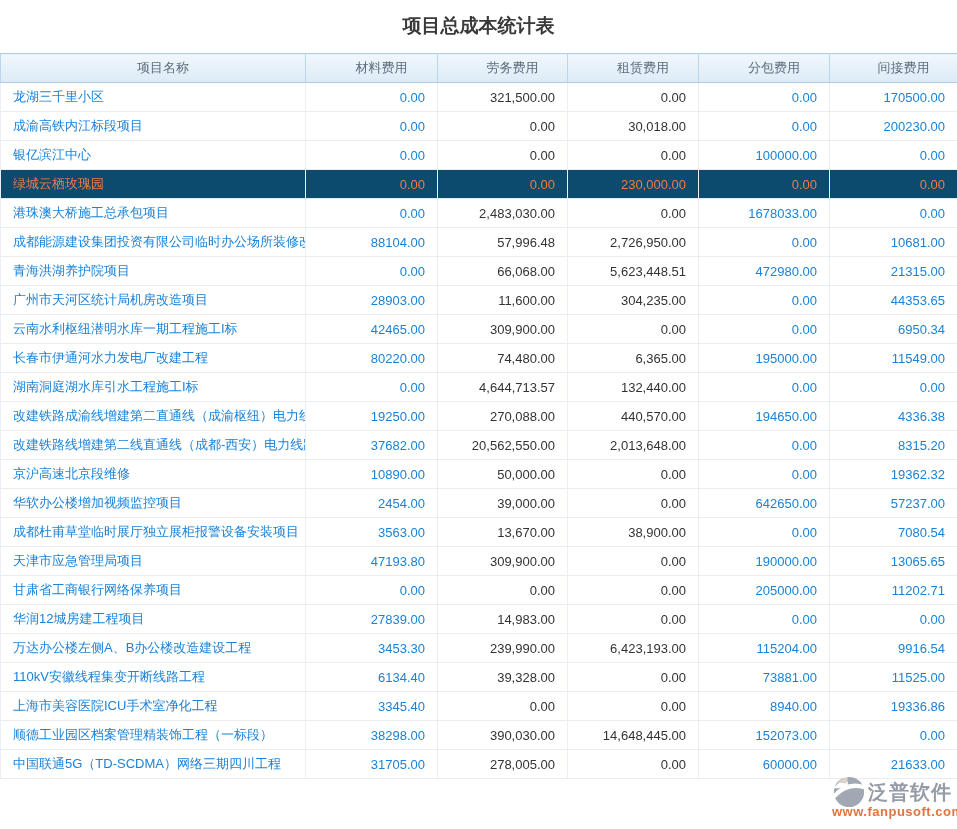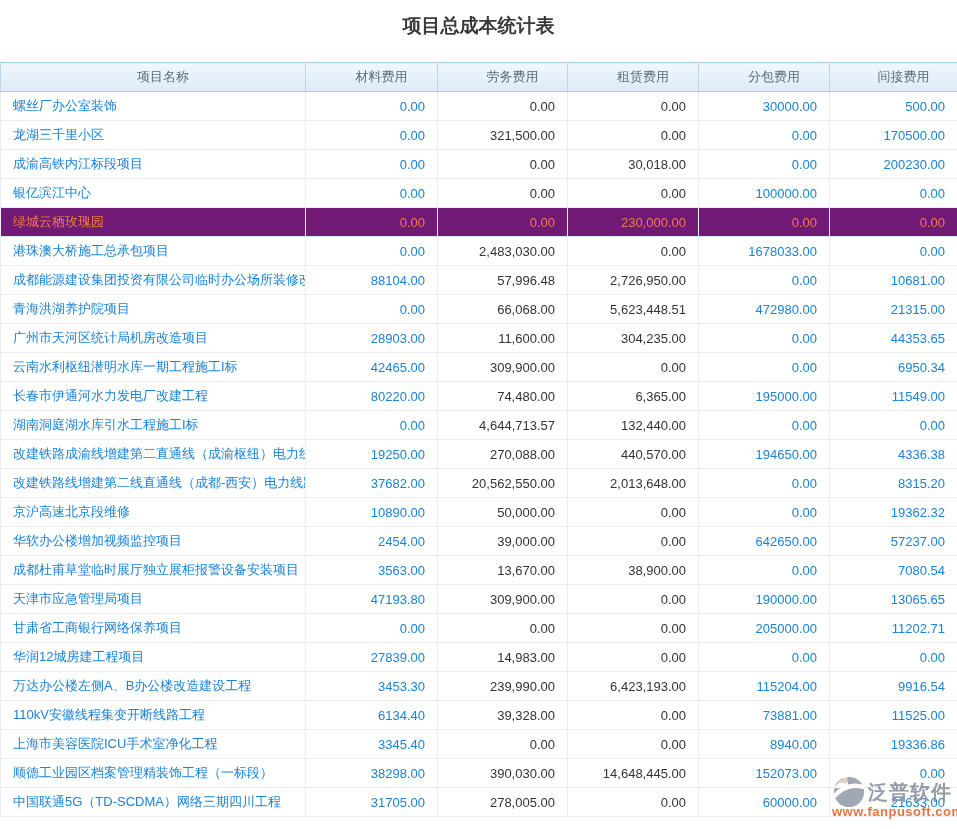--- a/index.html
+++ b/index.html
@@ -1,21 +1,21 @@
 <!DOCTYPE html>
 <html><head>
 <meta charset="utf-8">
 <style>
   * { margin:0; padding:0; box-sizing:border-box; }
   html,body { width:957px; height:829px; background:#fff; overflow:hidden;
               font-family:"Liberation Sans","DejaVu Sans",sans-serif; }
   body { position:relative; }
 
   .page-title { text-align:center; font-size:19px; font-weight:bold; color:#3a3a3a;
-                padding-top:13px; height:62px; }
+                padding-top:13px; height:53px; }
 
   table.cost-table { width:957px; border-collapse:collapse; table-layout:fixed; }
 
   thead th {
     height:29px; font-size:13px; font-weight:normal; color:#5d6d7e; text-align:center;
     background:linear-gradient(#f1f7fc, #ddebf6);
     border-top:1px solid #a9cfeb; border-bottom:1px solid #a9cfeb;
     border-right:1px solid #b9d6ee; border-left:1px solid #b9d6ee;
     white-space:nowrap; overflow:hidden;padding-left:20px;
   }
@@ -23,21 +23,21 @@
   tbody td {
     height:29px; font-size:13px; padding:0 12px; white-space:nowrap; overflow:hidden;
     border-bottom:1px solid #e8edf2; border-right:1px solid #e9eff5; border-left:1px solid #e9eff5;
     background:#fff;
   }
   td.name  { text-align:left;  color:#1a82d9; }
   td.num   { text-align:right; }
   td.blue  { color:#1a82d9; }
   td.black { color:#333333; }
 
-  tr.highlight td { background:#701a75; color:#ef7c45 !important;
+  tr.highlight td { background:#0c4a6e; color:#ef7c45 !important;
                     border-bottom-color:#dceaf3; }
 
   .watermark { position:absolute; right:3px; bottom:10px; width:122px; z-index:5;
                opacity:0.92; pointer-events:none; }
   .wm-row { display:flex; align-items:center; }
   .wm-logo { width:34px; height:34px; flex:0 0 34px; }
   .wm-brand { font-size:20px; font-weight:bold; color:#8d94a0; letter-spacing:1px;
               line-height:1; margin-left:2px; }
   .wm-url { font-size:13px; font-weight:bold; color:#e06a2f; letter-spacing:0.5px;
             margin-top:-5px; }
@@ -61,28 +61,20 @@
       <th>项目名称</th>
       <th>材料费用</th>
       <th>劳务费用</th>
       <th>租赁费用</th>
       <th>分包费用</th>
       <th>间接费用</th>
     </tr>
   </thead>
   <tbody>
       <tr>
-    <td class="name">螺丝厂办公室装饰</td>
-    <td class="num blue">0.00</td>
-    <td class="num black">0.00</td>
-    <td class="num black">0.00</td>
-    <td class="num blue">30000.00</td>
-    <td class="num blue">500.00</td>
-  </tr>
-      <tr>
     <td class="name">龙湖三千里小区</td>
     <td class="num blue">0.00</td>
     <td class="num black">321,500.00</td>
     <td class="num black">0.00</td>
     <td class="num blue">0.00</td>
     <td class="num blue">170500.00</td>
   </tr>
       <tr>
     <td class="name">成渝高铁内江标段项目</td>
     <td class="num blue">0.00</td>

